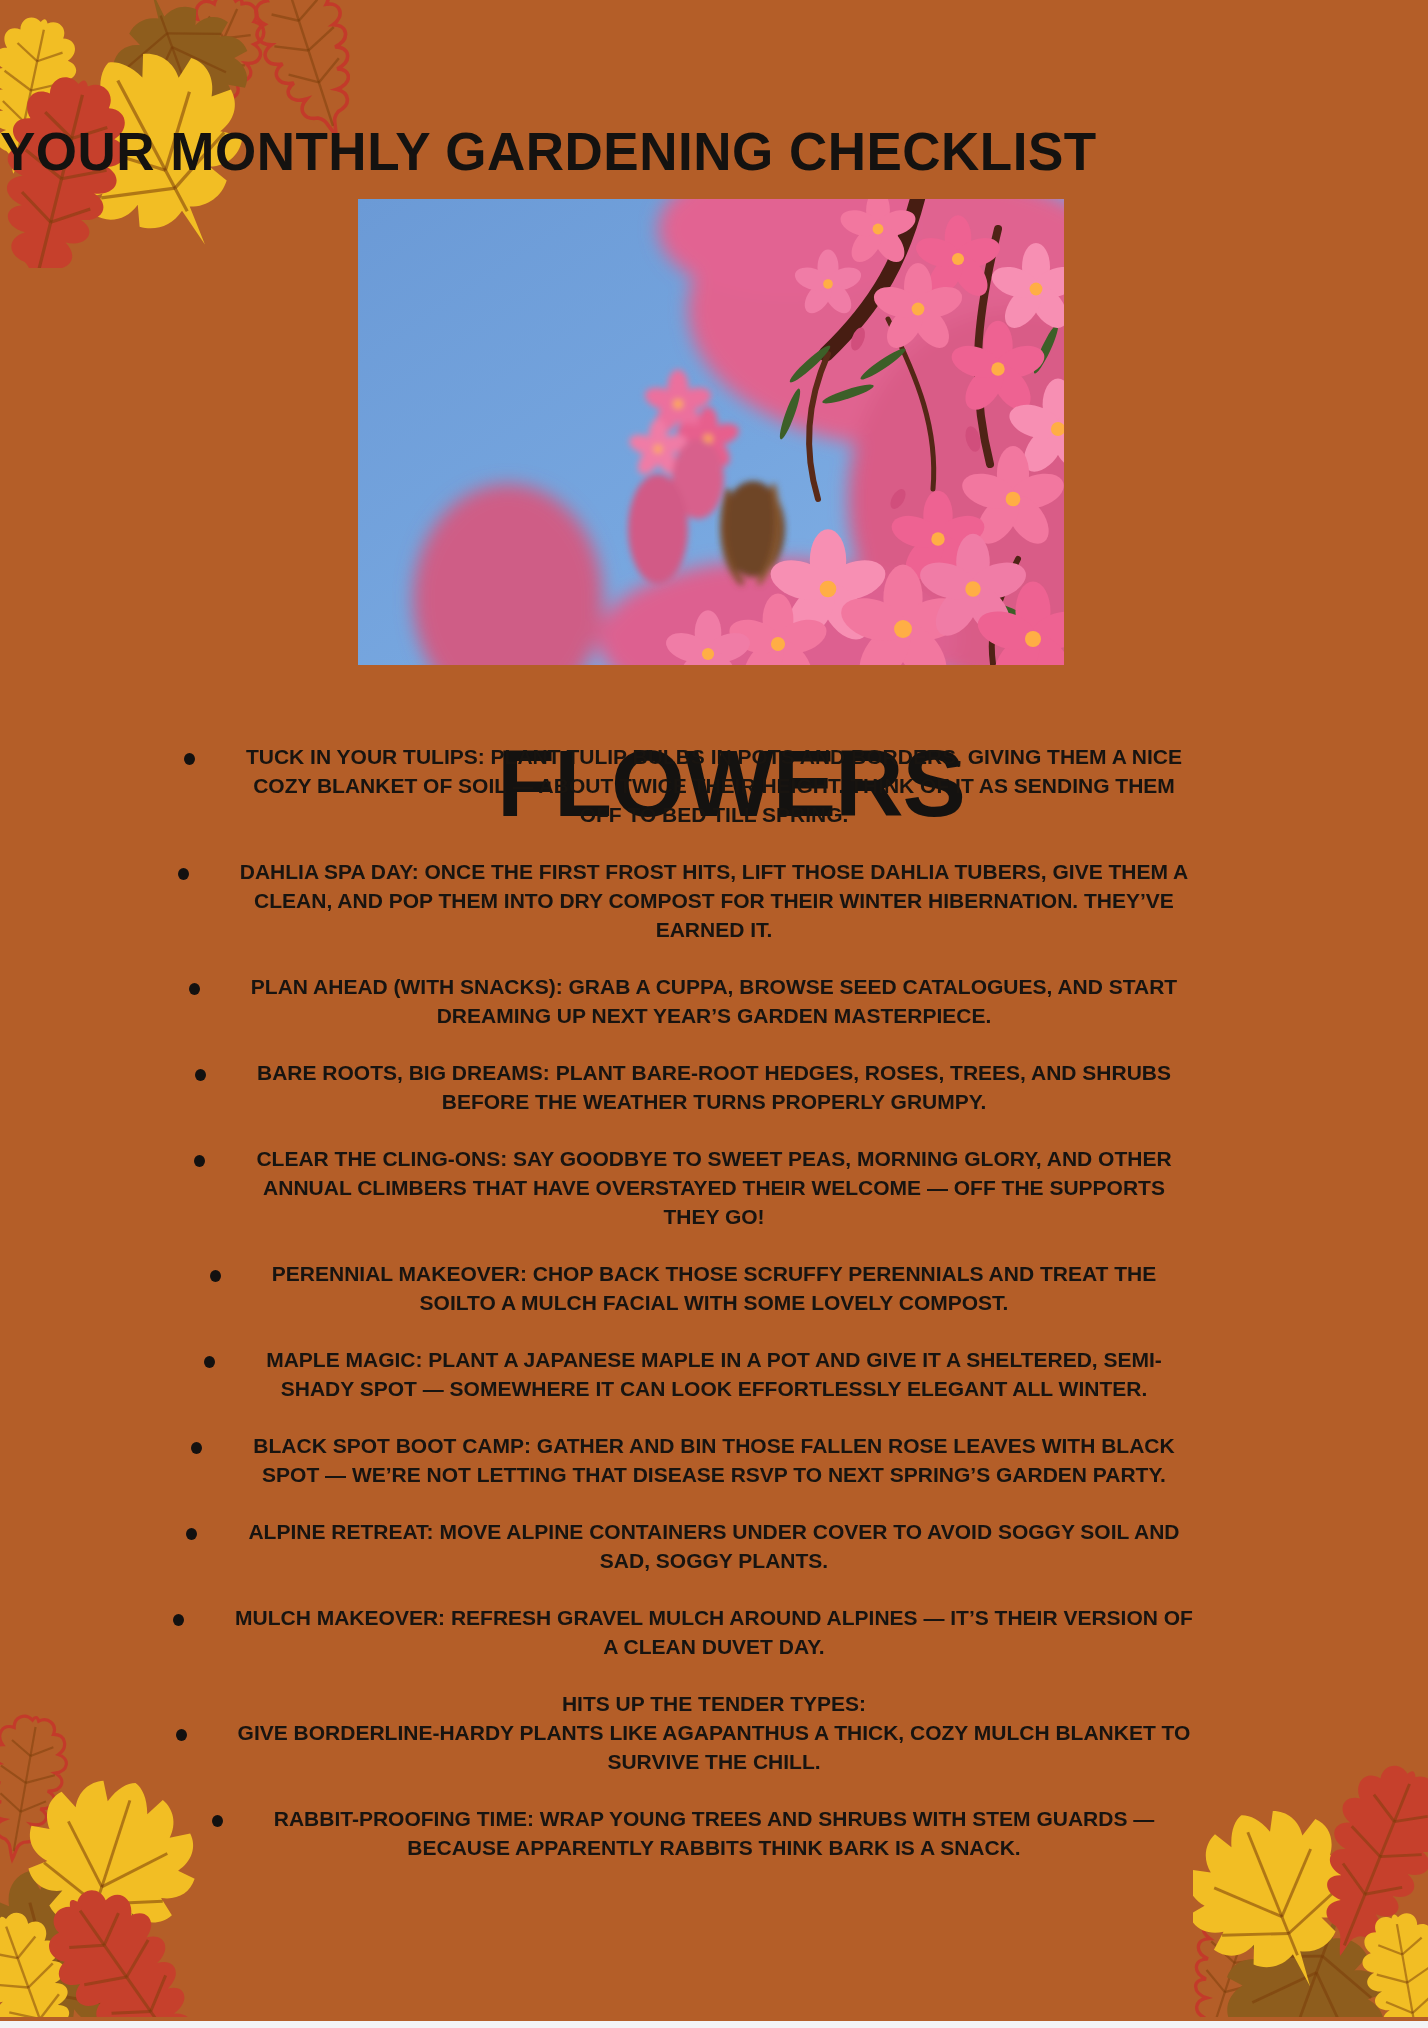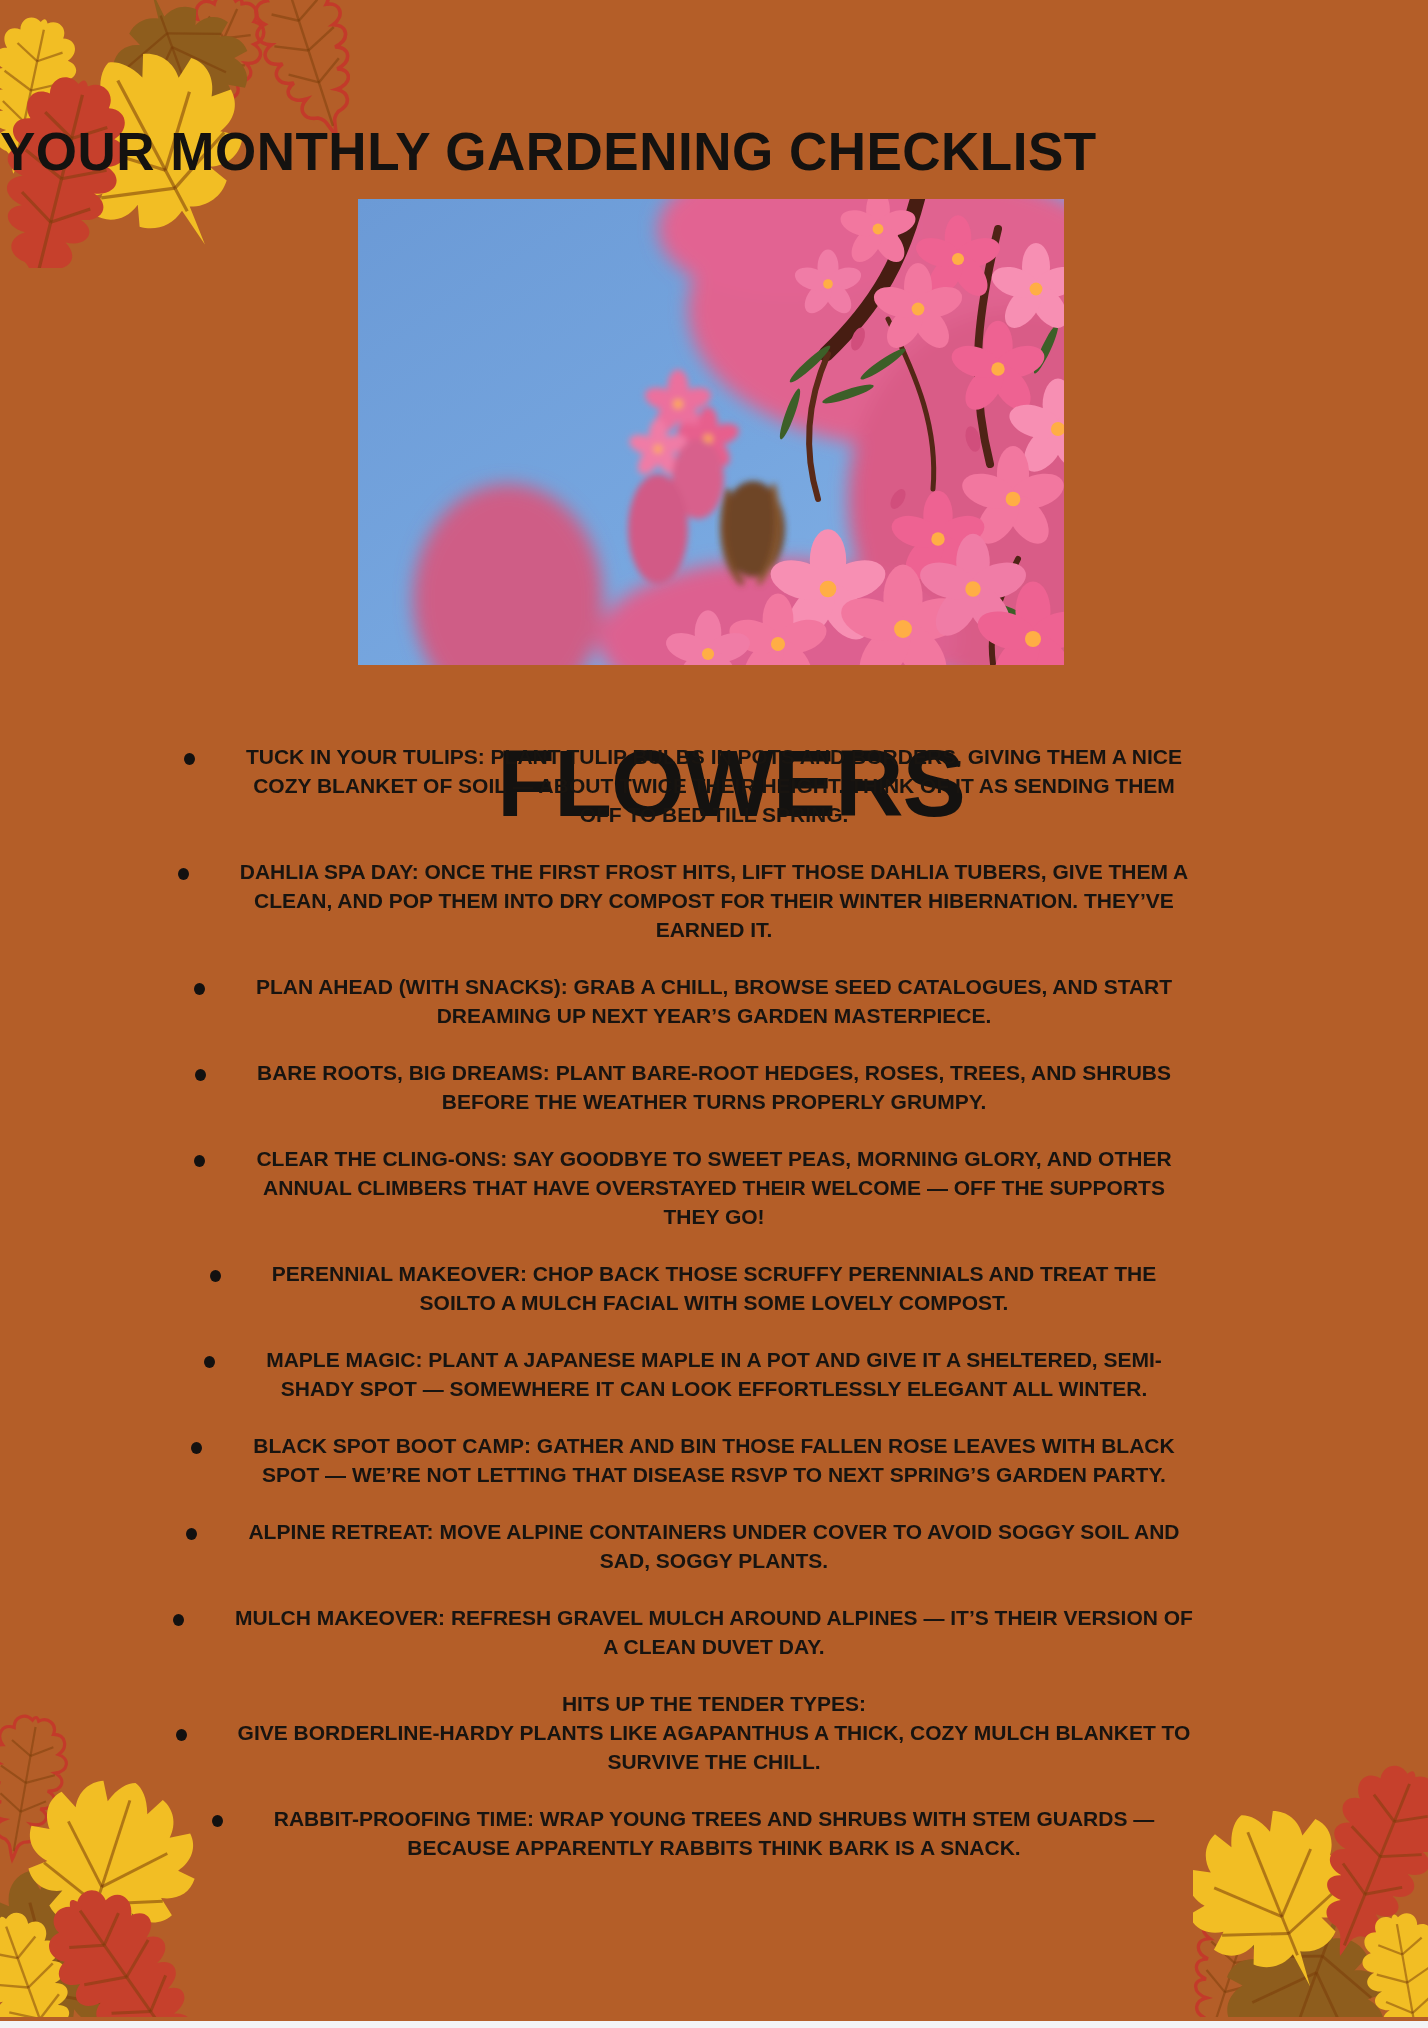--- a/index.html
+++ b/index.html
@@ -216,21 +216,21 @@
     
     <span class="row">
       <span class="dot"></span>
       <span class="text">DAHLIA SPA DAY: ONCE THE FIRST FROST HITS, LIFT THOSE DAHLIA TUBERS, GIVE THEM A CLEAN, AND POP THEM INTO DRY COMPOST FOR THEIR WINTER HIBERNATION. THEY’VE EARNED IT.</span>
     </span>
   </li>
     <li>
     
     <span class="row">
       <span class="dot"></span>
-      <span class="text">PLAN AHEAD (WITH SNACKS): GRAB A CHILL, BROWSE SEED CATALOGUES, AND START DREAMING UP NEXT YEAR’S GARDEN MASTERPIECE.</span>
+      <span class="text">PLAN AHEAD (WITH SNACKS): GRAB A CUPPA, BROWSE SEED CATALOGUES, AND START DREAMING UP NEXT YEAR’S GARDEN MASTERPIECE.</span>
     </span>
   </li>
     <li>
     
     <span class="row">
       <span class="dot"></span>
       <span class="text">BARE ROOTS, BIG DREAMS: PLANT BARE-ROOT HEDGES, ROSES, TREES, AND SHRUBS BEFORE THE WEATHER TURNS PROPERLY GRUMPY.</span>
     </span>
   </li>
     <li>

